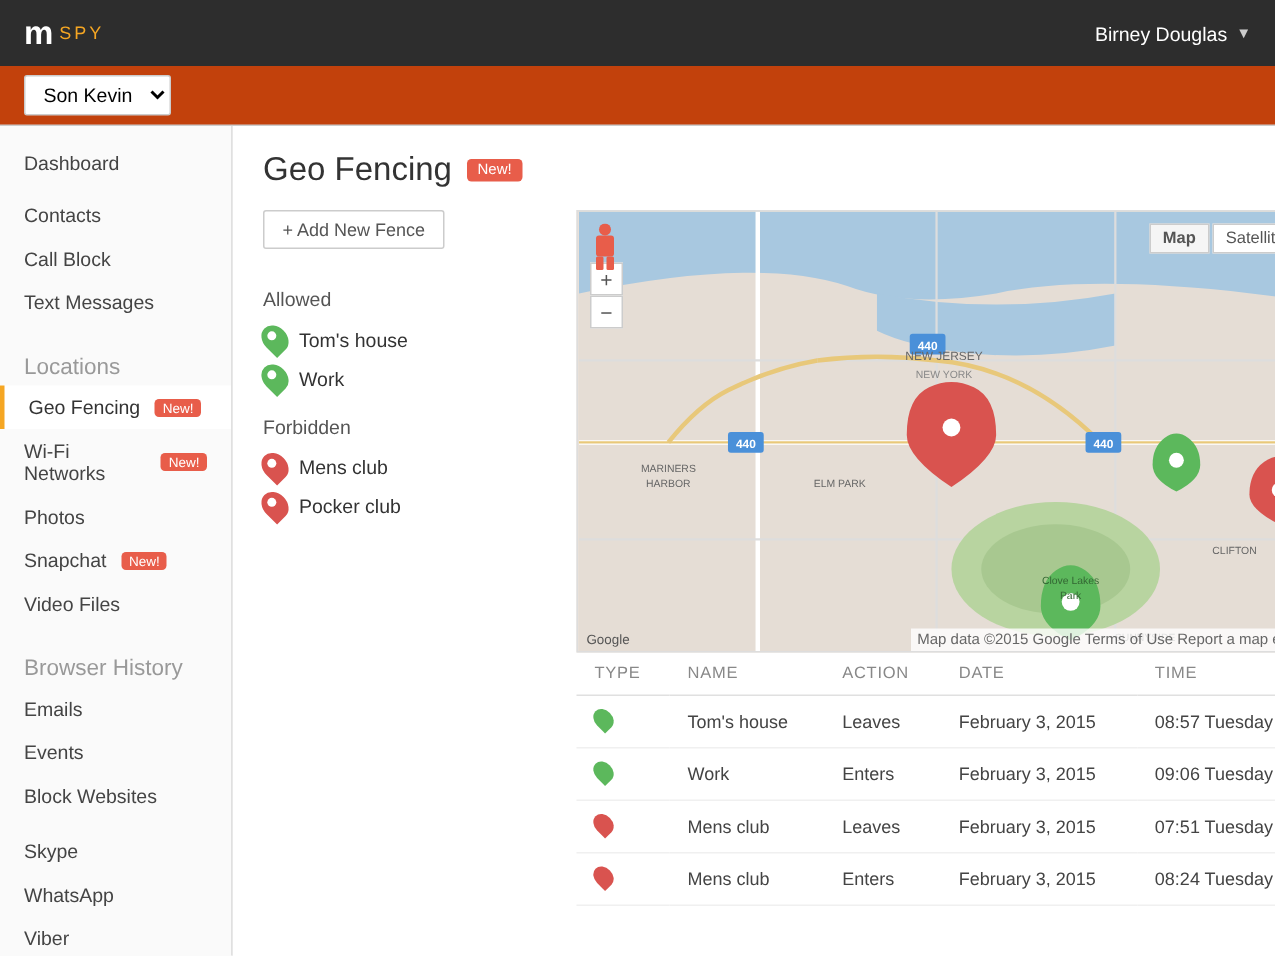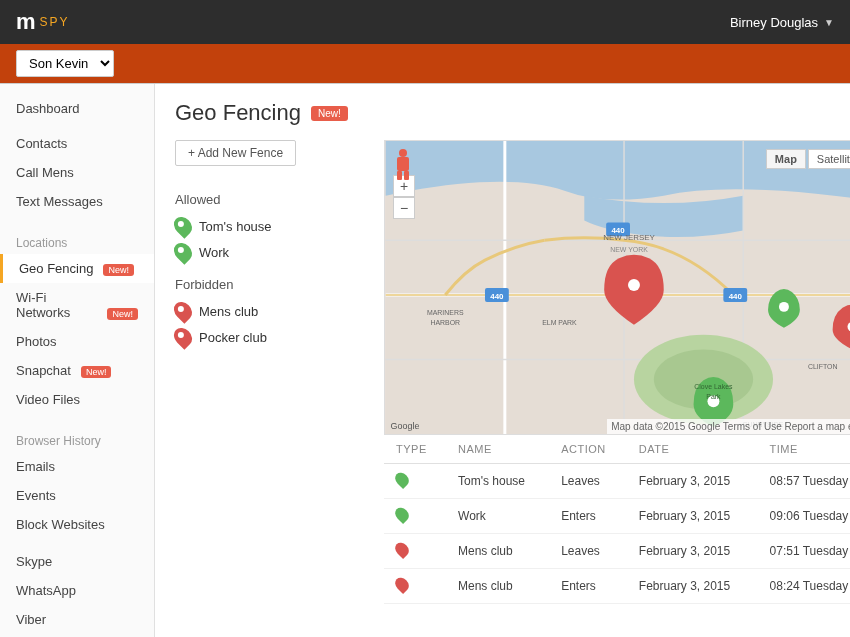--- a/index.html
+++ b/index.html
@@ -79,32 +79,32 @@
     
     .sidebar {
       width: 155px;
       background: #fafafa;
       border-right: 1px solid #e0e0e0;
       overflow-y: auto;
       flex-shrink: 0;
       padding-top: 10px;
     }
     .sidebar-section-label {
-      font-size: 12px;
+      font-size: 15px;
       color: #999;
       padding: 12px 16px 4px 16px;
       font-weight: normal;
     }
     .sidebar-item {
       padding: 7px 16px;
       cursor: pointer;
       color: #444;
       font-size: 13px;
       display: flex;
-      align-items: flex-end;
+      align-items: center;
       gap: 6px;
       position: relative;
     }
     .sidebar-item.active {
       background: white;
       border-left: 3px solid #f5a623;
       color: #333;
       font-weight: 500;
     }
     .new-badge {
@@ -356,21 +356,21 @@
   <div class="sidebar">
     <div class="sidebar-item">
       <span>Dashboard</span>
     </div>
 
     <div style="height:6px;"></div>
     <div class="sidebar-item">
       <span>Contacts</span>
     </div>
     <div class="sidebar-item">
-      <span>Call Mens</span>
+      <span>Call Block</span>
     </div>
     <div class="sidebar-item">
       <span>Text Messages</span>
     </div>
 
     <div style="height:8px;"></div>
     <div class="sidebar-section-label">Locations</div>
     <div class="sidebar-item active">
       <span>Geo Fencing</span>
       <span class="new-badge">New!</span>

